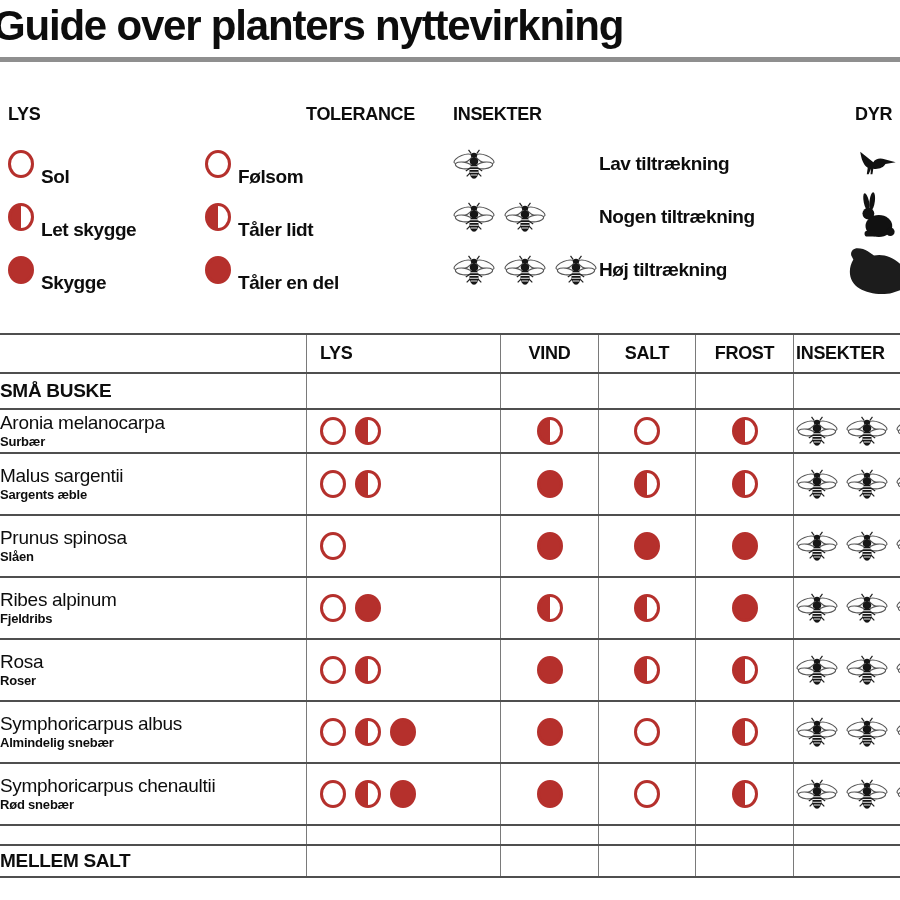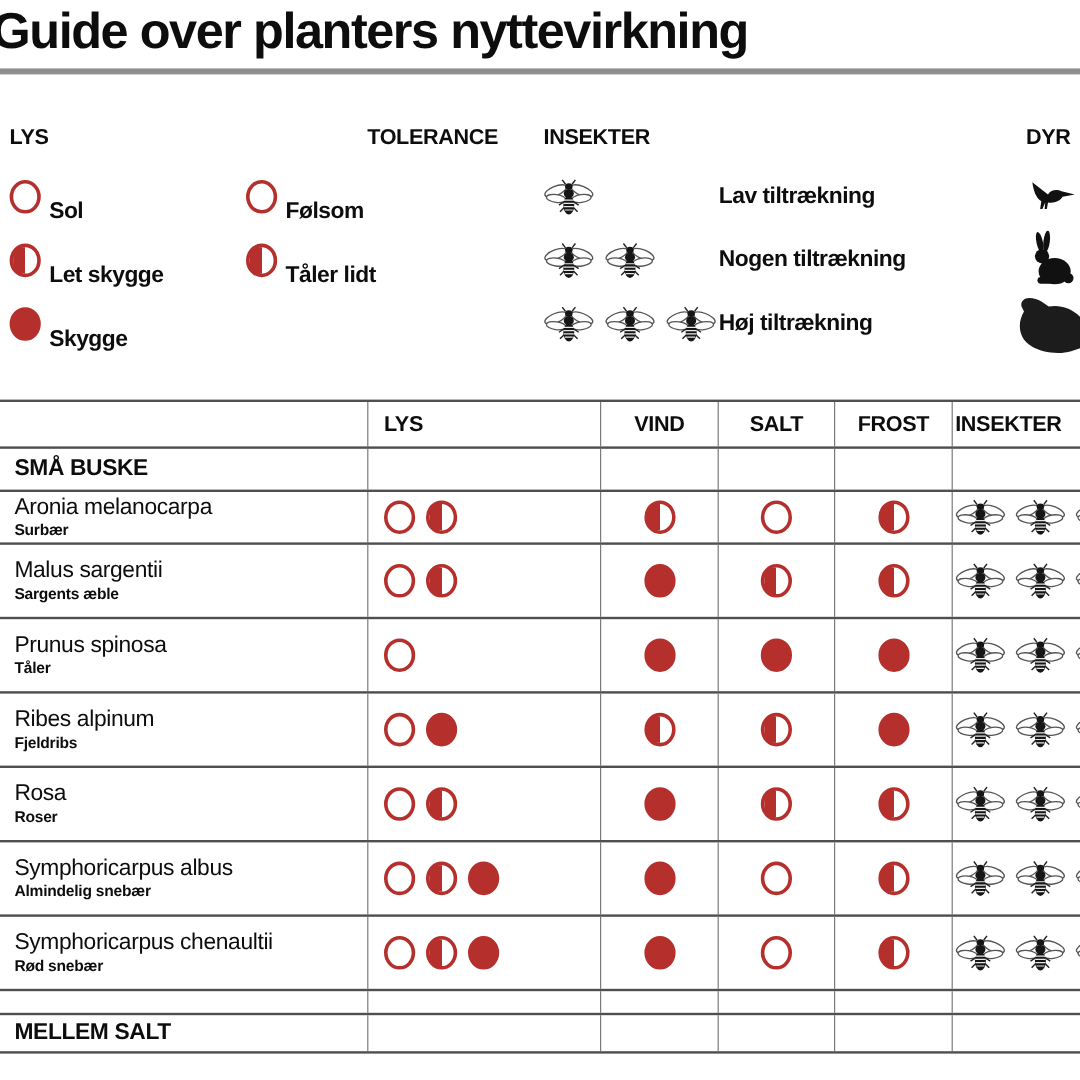--- a/index.html
+++ b/index.html
@@ -29,21 +29,21 @@
   .circle{display:inline-block;width:26px;height:28px;border-radius:50%;border:3.5px solid var(--red);background:#fff;flex:none;}
   .circle.full{background:var(--red);}
   .circle.half{background:linear-gradient(90deg,var(--red) 0 50%,#fff 50% 100%);}
 
   
   #grid{position:absolute;left:0;top:333px;width:900px;}
   .row{position:relative;width:900px;border-top:2px solid var(--hline);}
   .row.last{border-bottom:2px solid var(--hline);}
   .cell{position:absolute;top:0;bottom:0;display:flex;align-items:center;}
   .cell.bl{border-left:1px solid var(--vline);}
-  .c0{left:0;width:306px;align-items:flex-start;flex-direction:column;justify-content:center;padding-left:12px;}
+  .c0{left:0;width:306px;align-items:flex-start;flex-direction:column;justify-content:center;padding-left:0;}
   .c1{left:306px;width:194px;padding-left:13px;gap:9px;}
   .c2{left:500px;width:98px;justify-content:center;}
   .c3{left:598px;width:97px;justify-content:center;}
   .c4{left:695px;width:98px;justify-content:center;}
   .c5{left:793px;width:150px;padding-left:2px;gap:8px;}
   .colhead{font-size:18px;font-weight:700;letter-spacing:-0.3px;}
   .sechead{font-size:19px;font-weight:700;letter-spacing:-0.3px;}
   .pname{font-size:19px;letter-spacing:-0.3px;line-height:22px;}
   .psub{font-size:13px;font-weight:700;letter-spacing:-0.2px;line-height:16px;}
   .bee{flex:none;line-height:0;}
@@ -76,20 +76,24 @@
     <div class="leg-col" style="left:205px;width:210px;text-align:right;">
       <div class="leg-head">TOLERANCE</div>
       <div></div>
     <div class="leg-item" style="top: 46px;">
           <span class="circle empty"></span>
           <span class="leg-label">Følsom</span>
         </div>
         <div class="leg-item" style="top: 99px;">
           <span class="circle half"></span>
           <span class="leg-label">Tåler lidt</span>
+        </div>
+        <div class="leg-item" style="top: 152px;">
+          <span class="circle full"></span>
+          <span class="leg-label">Tåler en del</span>
         </div>
       </div>
     <div class="leg-col" style="left:453px;width:330px;">
       <div class="leg-head">INSEKTER</div>
       <div></div>
     <div class="leg-item" style="top: 46px;">
           <span class="bee-strip">
             <span class="bee"><svg width="42" height="33" viewBox="0 0 46 36">
                 <g stroke="#555" stroke-width="1.2" fill="#fdfdfd">
                   <ellipse cx="11" cy="12" rx="10.5" ry="4.2" transform="rotate(-22 11 12)"></ellipse>
@@ -496,21 +500,21 @@
                 <path d="M18.2 23.5 L27.8 23.5"></path>
                 <path d="M18.4 26.5 L27.6 26.5"></path>
                 <path d="M19.4 29.5 L26.6 29.5"></path>
               </g>
             </svg></span>
         </div>
       </div>
       <div class="row" style="height: 62px;">
         <div class="cell c0">
           <span class="pname">Prunus spinosa</span>
-          <span class="psub">Tåler</span>
+          <span class="psub">Slåen</span>
         </div>
         <div class="cell bl c1">
           <span class="circle empty"></span>
         </div>
         <div class="cell bl c2">
           <span class="circle full"></span>
         </div>
         <div class="cell bl c3">
           <span class="circle full"></span>
         </div>

